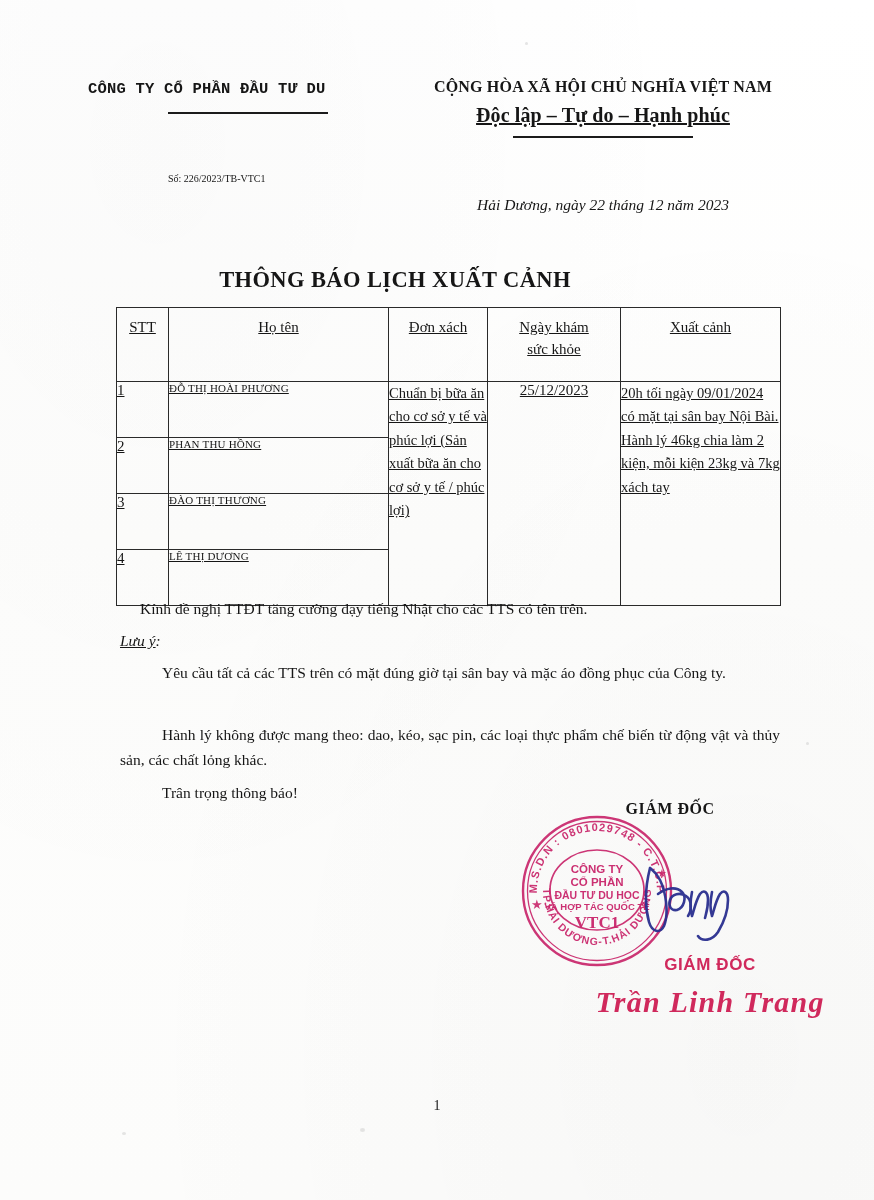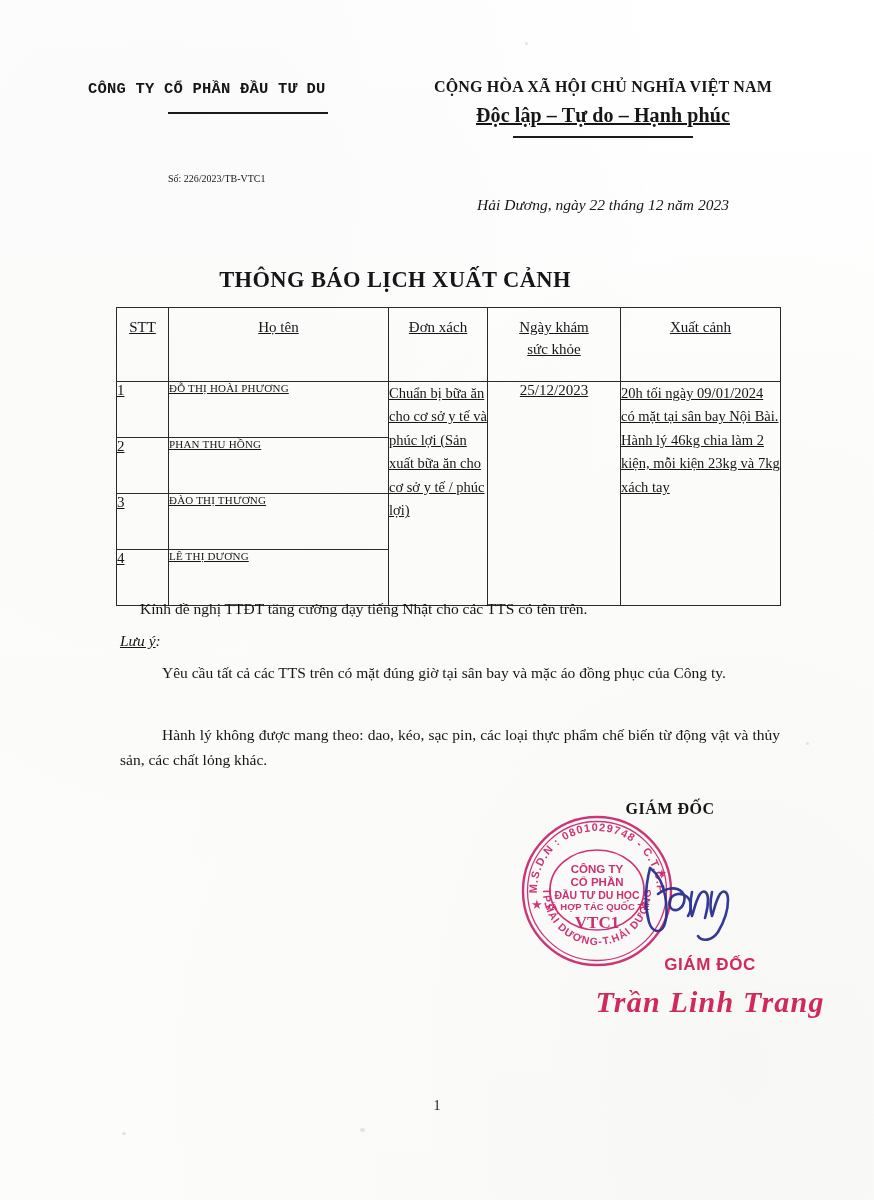--- a/index.html
+++ b/index.html
@@ -310,20 +310,21 @@
   </table>
 
   <div class="para p-request">Kính đề nghị TTĐT tăng cường dạy tiếng Nhật cho các TTS có tên trên.</div>
 
   <div class="para p-note-label">
     <u>Lưu ý</u><span>:</span>
   </div>
 
   <div class="para p-uniform">Yêu cầu tất cả các TTS trên có mặt đúng giờ tại sân bay và mặc áo đồng phục của Công ty.</div>
   <div class="para p-baggage">Hành lý không được mang theo: dao, kéo, sạc pin, các loại thực phẩm chế biến từ động vật và thủy sản, các chất lỏng khác.</div>
+  <div class="para p-closing">Trân trọng thông báo!</div>
 
   <div class="sig-title">GIÁM ĐỐC</div>
 
   <div class="stamp">
     <svg viewBox="0 0 156 156" width="156" height="156" aria-hidden="true">
       <defs>
         <path id="arcTop" d="M 18,78 A 60,60 0 0 1 138,78"></path>
         <path id="arcBot" d="M 24,78 A 54,54 0 0 0 132,78"></path>
       </defs>
       <g fill="none" stroke="#c9266b" stroke-width="2.4" opacity="0.92">

